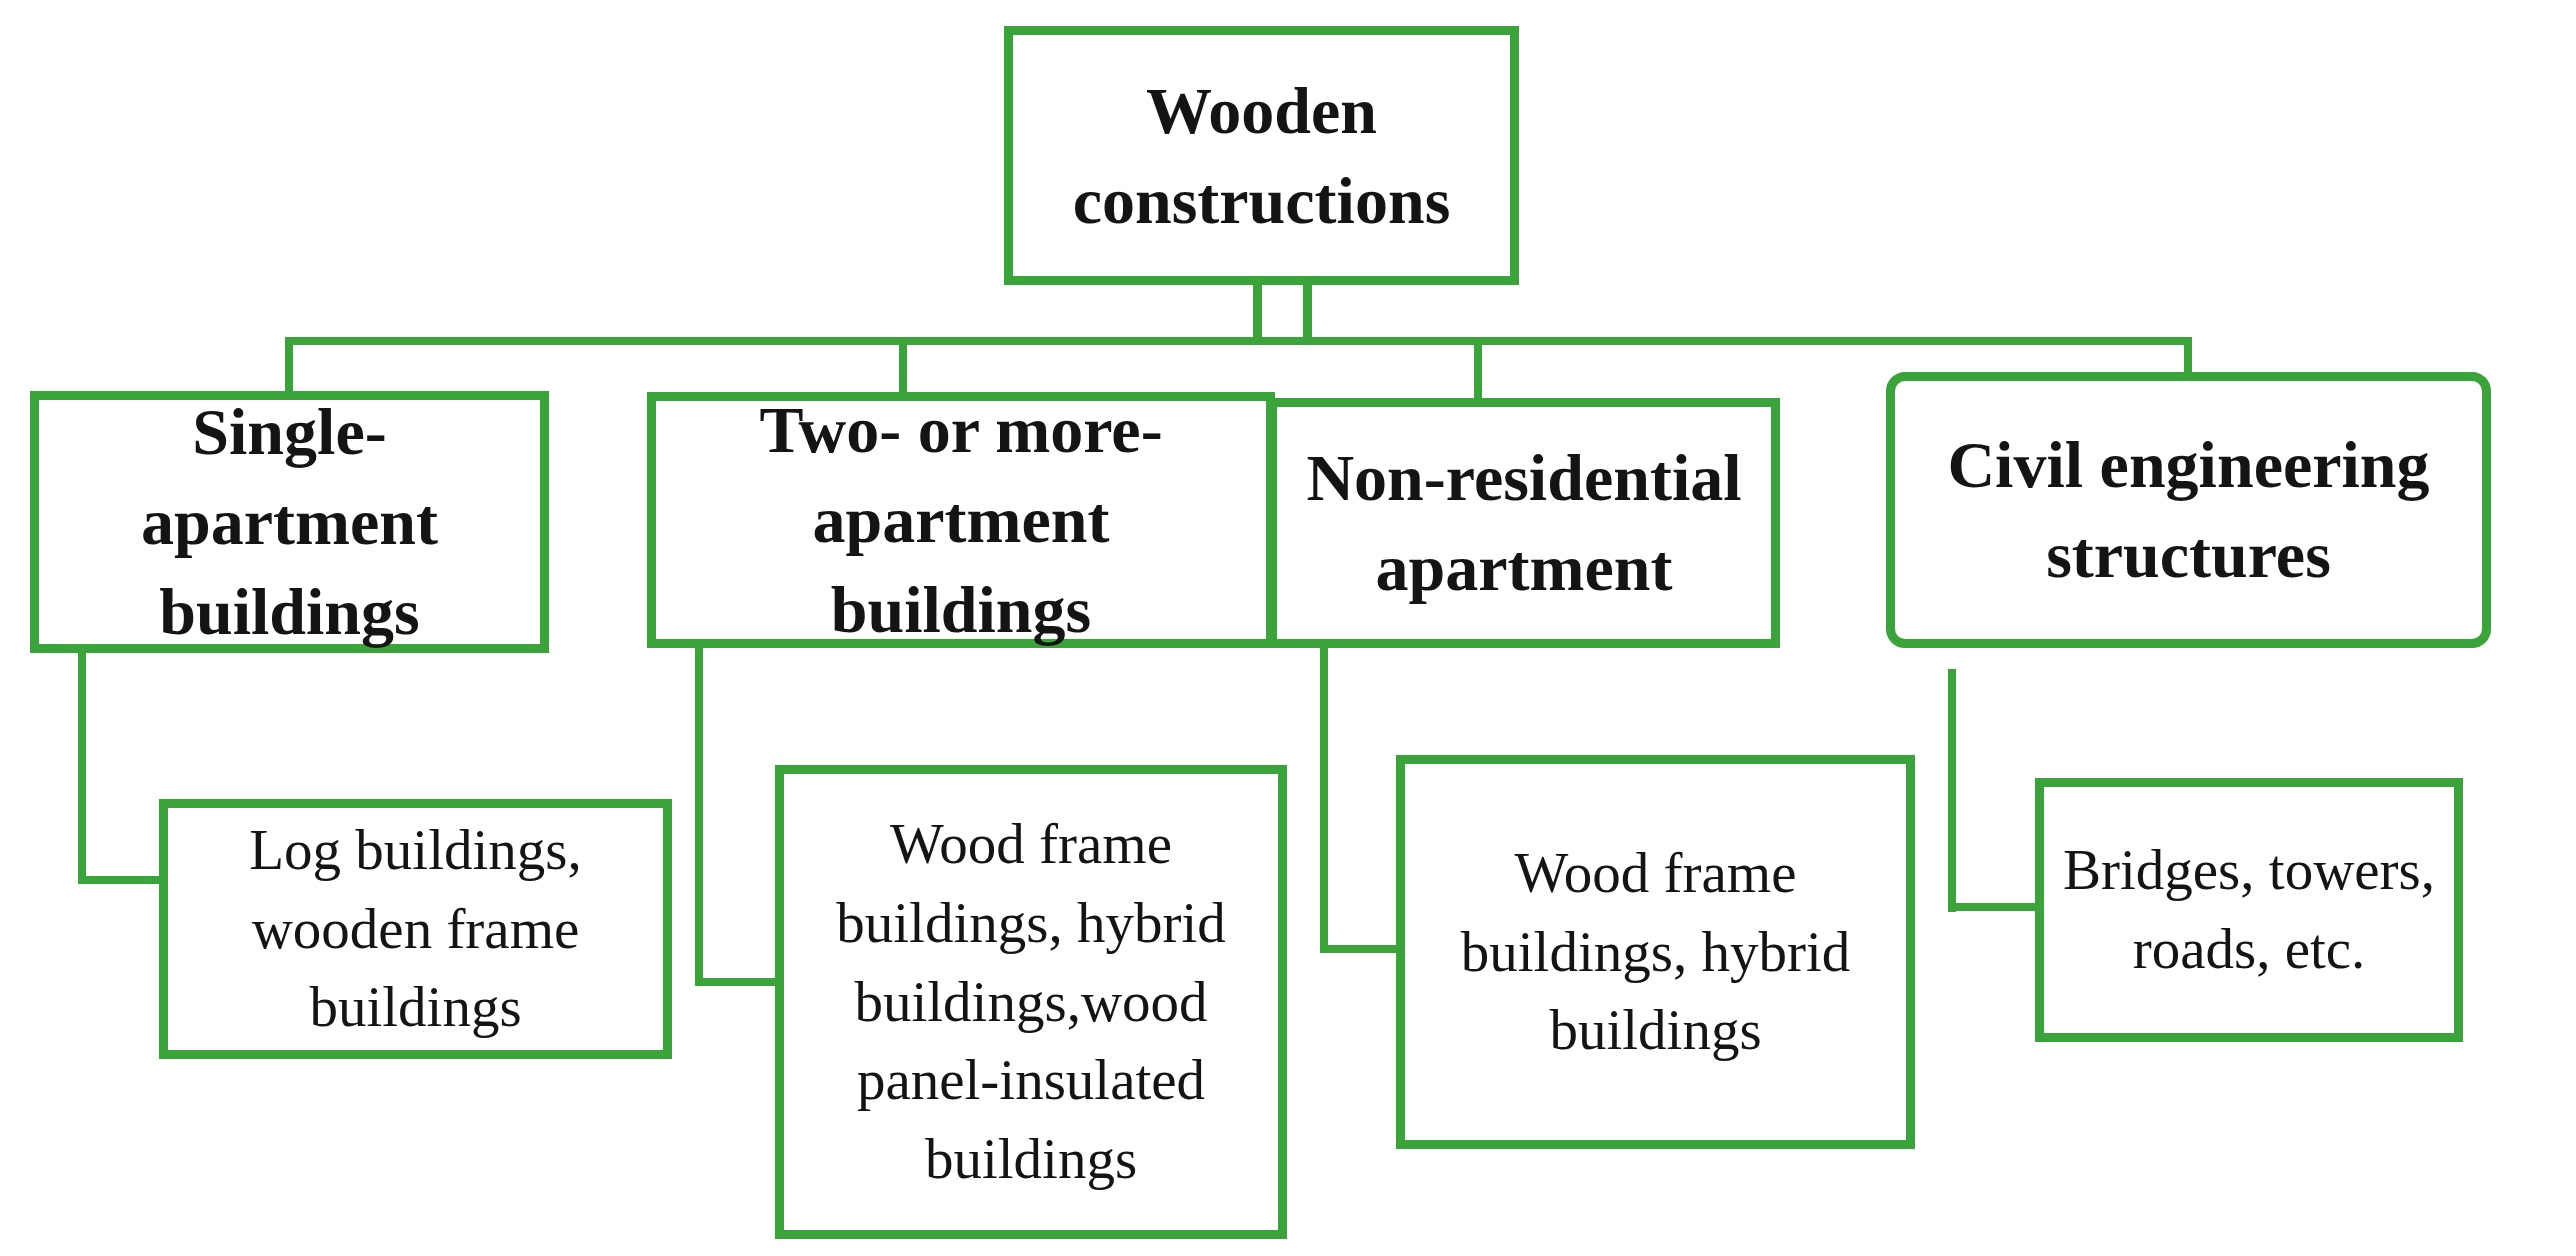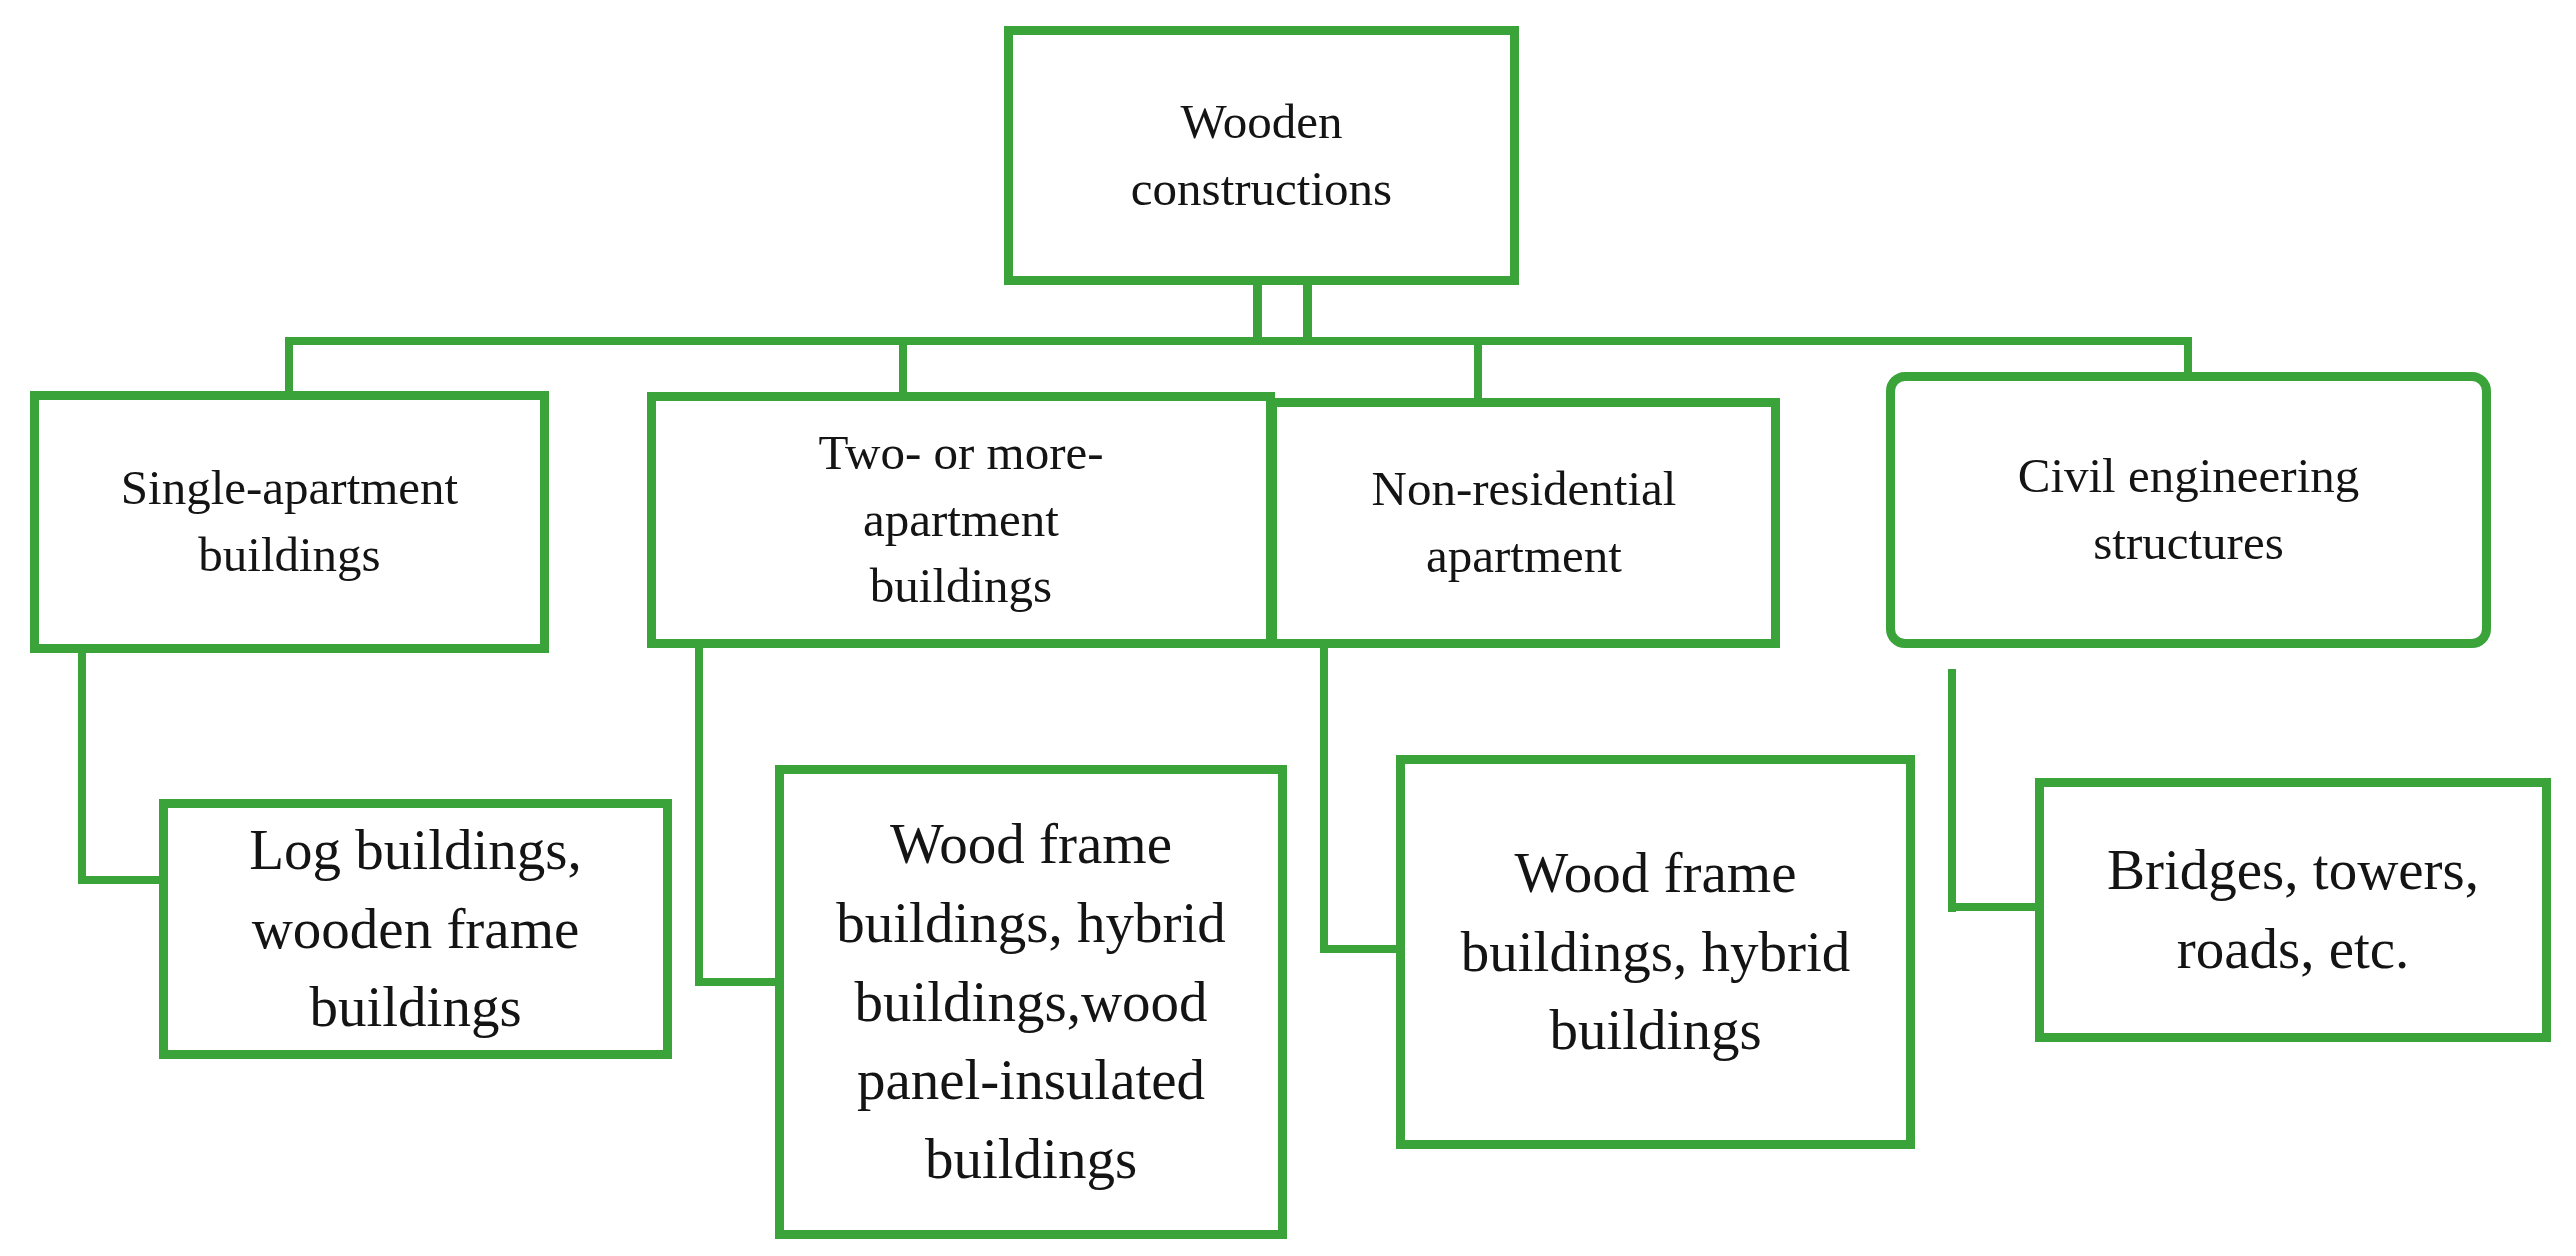--- a/index.html
+++ b/index.html
@@ -22,38 +22,38 @@
     position: absolute;
     border: 9.3px solid var(--line);
     background: var(--bg);
     display: flex;
     align-items: center;
     justify-content: center;
     text-align: center;
     white-space: pre-line;
     padding: 3.7px 9.3px;
   }
-  .parent { font-weight: normal; font-size: 49px; line-height: 1.36; }
+  .parent { font-weight: bold; font-size: 66px; line-height: 1.36; }
   .leaf   { font-weight: normal; font-size: 57px; line-height: 1.38; }
   .line { position: absolute; background: var(--line); }
 
   
   #root  { left: 1004px; top: 26px;  width: 515px; height: 259px; }
 
   
   #cat1  { left: 30px;   top: 391px; width: 519px; height: 262px; }
   #cat2  { left: 647px;  top: 392px; width: 628px; height: 256px; }
   #cat3  { left: 1268px; top: 398px; width: 512px; height: 250px; }
   #cat4  { left: 1886px; top: 372px; width: 605px; height: 276px; border-radius: 19px; }
 
   
   #leaf1 { left: 159px;  top: 754px; width: 513px; height: 260px; margin-top: 45px; }
   #leaf2 { left: 775px;  top: 765px; width: 512px; height: 474px; }
   #leaf3 { left: 1396px; top: 755px; width: 519px; height: 394px; }
-  #leaf4 { left: 2035px; top: 778px; width: 516px; height: 264px; }
+  #leaf4 { left: 2035px; top: 778px; width: 428px; height: 264px; }
 
   
   #vd1   { left: 1253px; top: 283px; width: 9.3px; height: 57px; }
   #vd2   { left: 1303px; top: 283px; width: 9.3px; height: 57px; }
 
   
   #hmain { left: 285px;  top: 337px; width: 1907px; height: 8.3px; }
   #drop1 { left: 285px;  top: 344px; width: 8.3px; height: 51px; }
   #drop2 { left: 899px;  top: 344px; width: 8.3px; height: 52px; }
   #drop3 { left: 1474px; top: 344px; width: 8.3px; height: 58px; }

